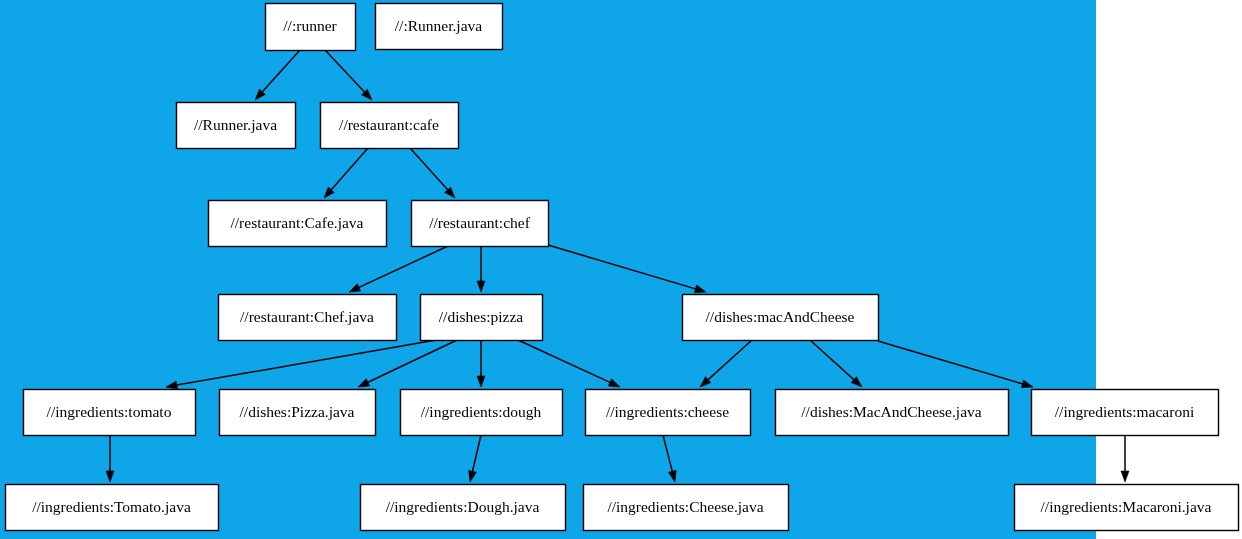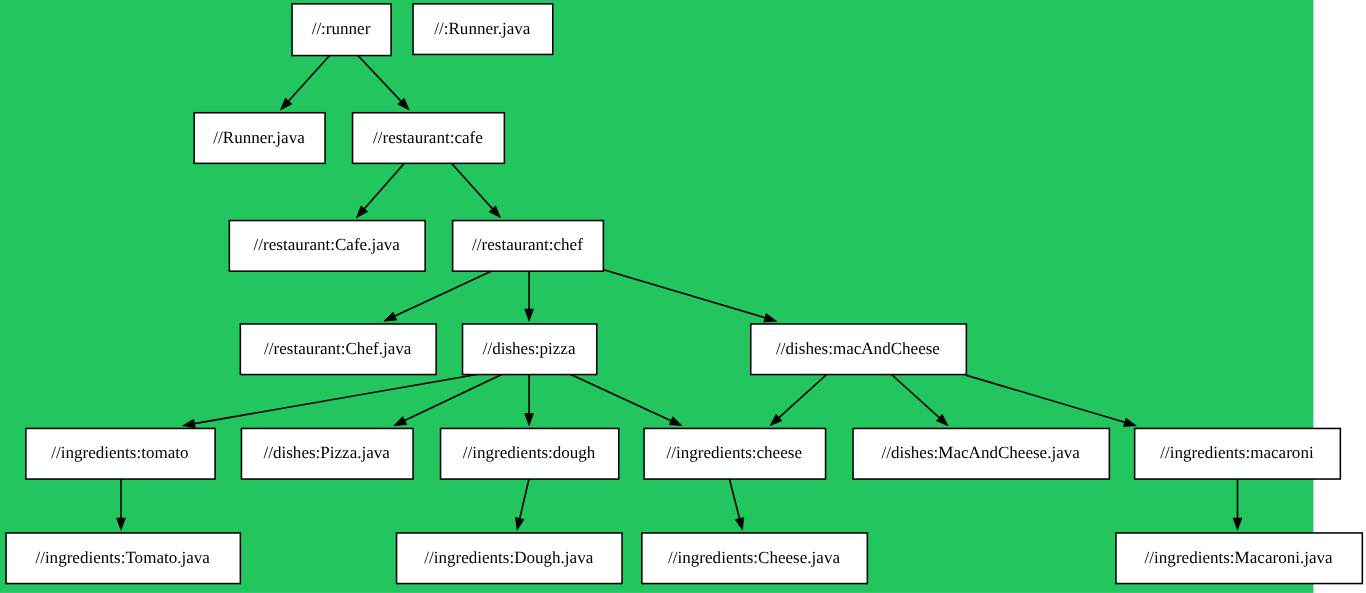--- a/index.html
+++ b/index.html
@@ -8,23 +8,23 @@
     background: #ffffff;
   }
   body {
     width: 1242px;
     height: 539px;
     overflow: hidden;
     font-family: "Liberation Serif", "DejaVu Serif", serif;
   }
   #graph-root {
     position: relative;
-    width: 1194px;
+    width: 1096px;
     height: 539px;
-    background: #22c55e;
+    background: #0ea5e9;
   }
   svg#graph-svg {
     position: absolute;
     top: 0;
     left: 0;
     width: 1242px;
     height: 539px;
     display: block;
   }
   .node-rect {

